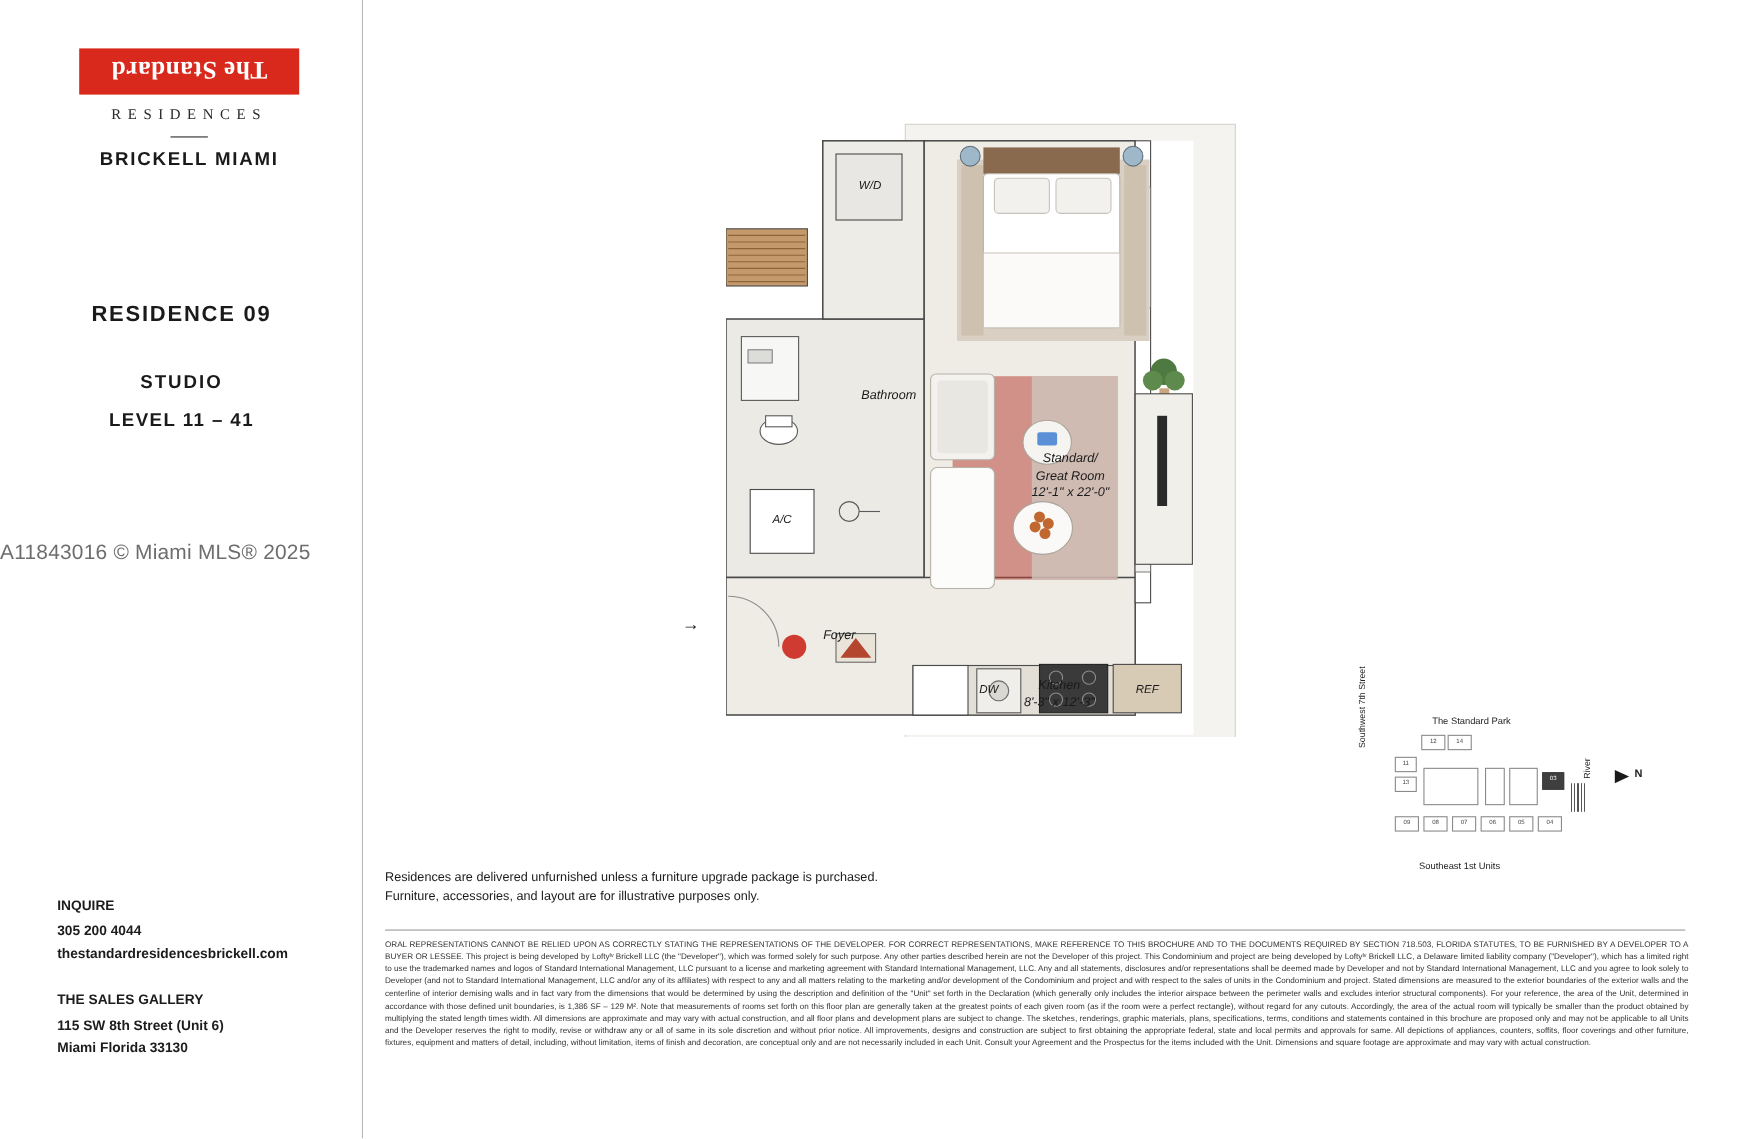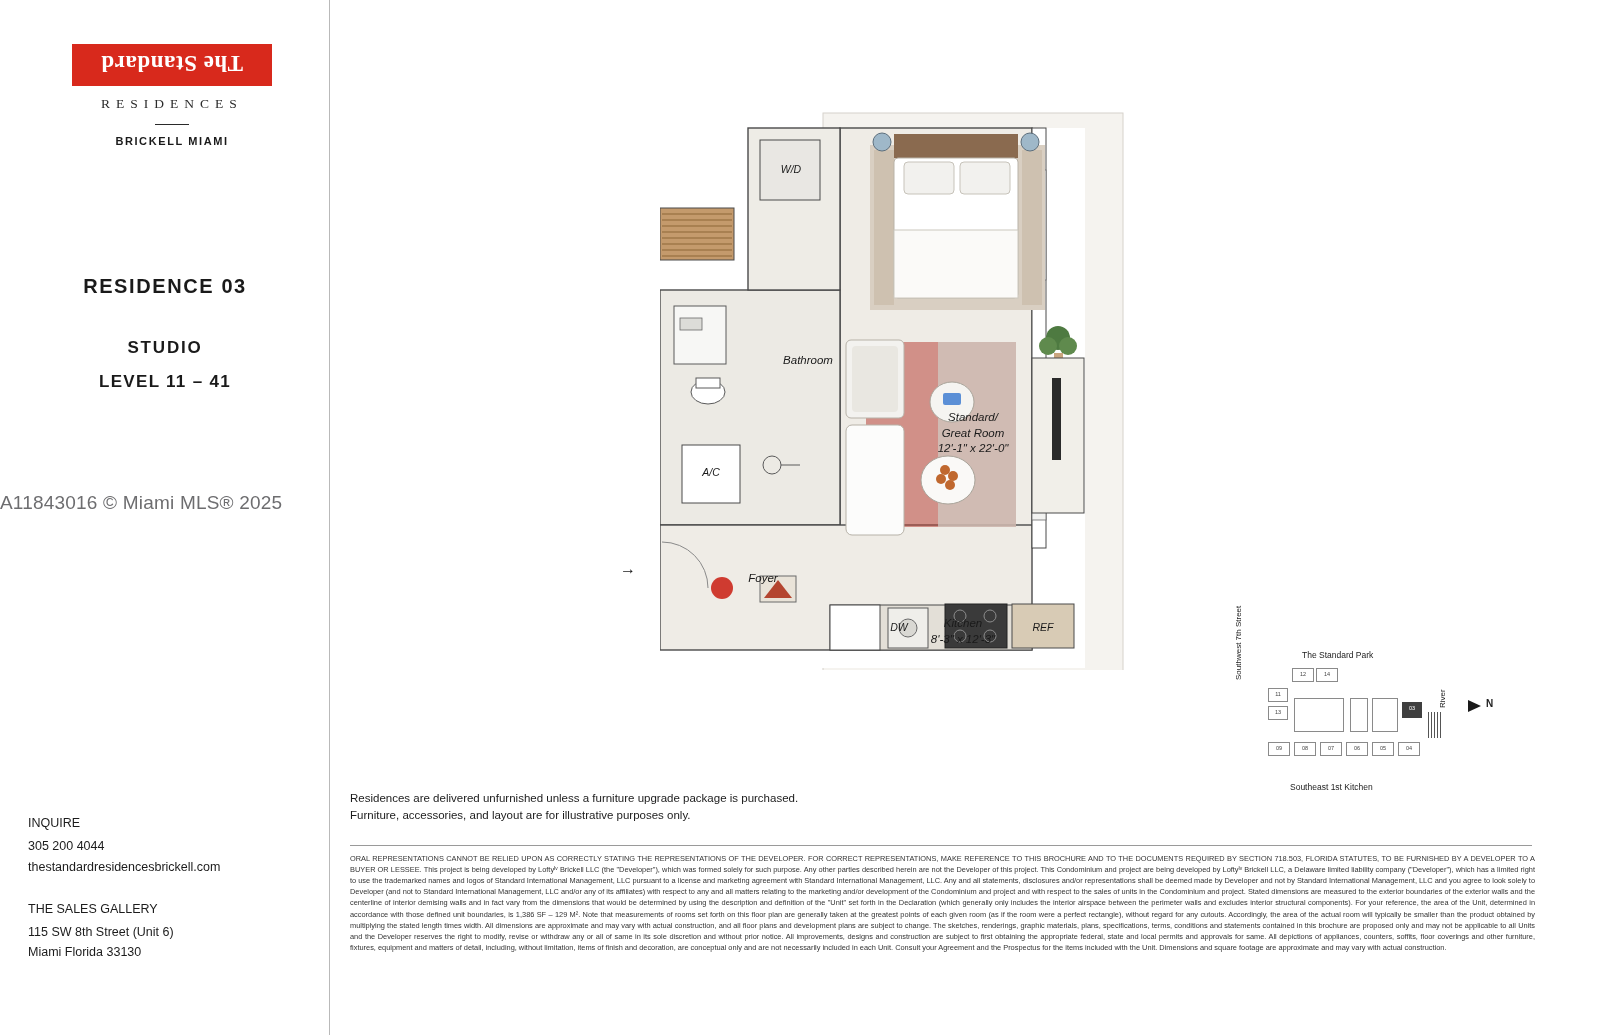--- a/index.html
+++ b/index.html
@@ -54,21 +54,21 @@
     color: #2a2a2a;
     font-family: "Liberation Serif", serif;
   }
   .logo-rule {
     width: 34px;
     height: 1px;
     background: #2a2a2a;
     margin: 12px auto 10px auto;
   }
   .logo-city {
-    font-size: 11px;
+    font-size: 17px;
     letter-spacing: 1.6px;
     font-weight: bold;
     color: #1a1a1a;
   }
 
   .res-block {
     position: absolute;
     left: 0; top: 275px;
     width: 330px;
     text-align: center;
@@ -96,25 +96,26 @@
     left: 0; top: 440px;
     width: 330px;
     text-align: center;
     font-size: 12.5px;
     color: #1f1f1f;
   }
   .facts div { margin-bottom: 27px; }
 
   .contact {
     position: absolute;
-    left: 28px; bottom: 50px;
+    left: 52px; bottom: 50px;
     width: 270px;
     font-size: 12.5px;
     line-height: 1.65;
     color: #1c1c1c;
+    font-weight: bold;
   }
   .contact .group { margin-bottom: 22px; }
   .contact .head { margin-bottom: 2px; }
 
   
   .watermark {
     position: absolute;
     left: 0; top: 492px;
     font-size: 19px;
     color: #59595c;
@@ -260,21 +261,21 @@
   <div class="logo-block">
     <div class="logo-box">
       <div class="logo-text">The Standard</div>
     </div>
     <div class="logo-sub">RESIDENCES</div>
     <div class="logo-rule"></div>
     <div class="logo-city">BRICKELL MIAMI</div>
   </div>
 
   <div class="res-block">
-    <div class="res-title">RESIDENCE 03</div>
+    <div class="res-title">RESIDENCE 09</div>
     <div class="res-type">STUDIO</div>
     <div class="res-level">LEVEL 11 – 41</div>
   </div>
 
 
   <div class="contact">
     <div class="group">
       <div class="head">INQUIRE</div>
       <div>305 200 4044</div>
       <div>thestandardresidencesbrickell.com</div>
@@ -419,21 +420,21 @@
   <div>Residences are delivered unfurnished unless a furniture upgrade package is purchased.</div>
   <div>Furniture, accessories, and layout are for illustrative purposes only.</div>
 </div>
 
 <div class="legal-rule"></div>
 <div class="legal">ORAL REPRESENTATIONS CANNOT BE RELIED UPON AS CORRECTLY STATING THE REPRESENTATIONS OF THE DEVELOPER. FOR CORRECT REPRESENTATIONS, MAKE REFERENCE TO THIS BROCHURE AND TO THE DOCUMENTS REQUIRED BY SECTION 718.503, FLORIDA STATUTES, TO BE FURNISHED BY A DEVELOPER TO A BUYER OR LESSEE. This project is being developed by Loftyᴵᵛ Brickell LLC (the "Developer"), which was formed solely for such purpose. Any other parties described herein are not the Developer of this project. This Condominium and project are being developed by Loftyᴵᵛ Brickell LLC, a Delaware limited liability company ("Developer"), which has a limited right to use the trademarked names and logos of Standard International Management, LLC pursuant to a license and marketing agreement with Standard International Management, LLC. Any and all statements, disclosures and/or representations shall be deemed made by Developer and not by Standard International Management, LLC and you agree to look solely to Developer (and not to Standard International Management, LLC and/or any of its affiliates) with respect to any and all matters relating to the marketing and/or development of the Condominium and project and with respect to the sales of units in the Condominium and project. Stated dimensions are measured to the exterior boundaries of the exterior walls and the centerline of interior demising walls and in fact vary from the dimensions that would be determined by using the description and definition of the "Unit" set forth in the Declaration (which generally only includes the interior airspace between the perimeter walls and excludes interior structural components). For your reference, the area of the Unit, determined in accordance with those defined unit boundaries, is 1,386 SF – 129 M². Note that measurements of rooms set forth on this floor plan are generally taken at the greatest points of each given room (as if the room were a perfect rectangle), without regard for any cutouts. Accordingly, the area of the actual room will typically be smaller than the product obtained by multiplying the stated length times width. All dimensions are approximate and may vary with actual construction, and all floor plans and development plans are subject to change. The sketches, renderings, graphic materials, plans, specifications, terms, conditions and statements contained in this brochure are proposed only and may not be applicable to all Units and the Developer reserves the right to modify, revise or withdraw any or all of same in its sole discretion and without prior notice. All improvements, designs and construction are subject to first obtaining the appropriate federal, state and local permits and approvals for same. All depictions of appliances, counters, soffits, floor coverings and other furniture, fixtures, equipment and matters of detail, including, without limitation, items of finish and decoration, are conceptual only and are not necessarily included in each Unit. Consult your Agreement and the Prospectus for the items included with the Unit. Dimensions and square footage are approximate and may vary with actual construction.</div>
 
 <div class="keyplan">
   <div class="kp-title">The Standard Park</div>
   <div class="kp-left">Southwest 7th Street</div>
-  <div class="kp-bottom">Southeast 1st Kitchen</div>
+  <div class="kp-bottom">Southeast 1st Units</div>
   <div class="kp-right">River</div>
 
   <div class="kp-grid">
     <div class="kp-cell" style="left:26px; top:0; width:22px; height:14px;">12</div>
     <div class="kp-cell" style="left:50px; top:0; width:22px; height:14px;">14</div>
     <div class="kp-cell" style="left:2px; top:20px; width:20px; height:14px;">11</div>
     <div class="kp-cell" style="left:2px; top:38px; width:20px; height:14px;">13</div>
 
     <div class="kp-cell" style="left:28px; top:30px; width:50px; height:34px;"></div>
     <div class="kp-cell" style="left:84px; top:30px; width:18px; height:34px;"></div>

